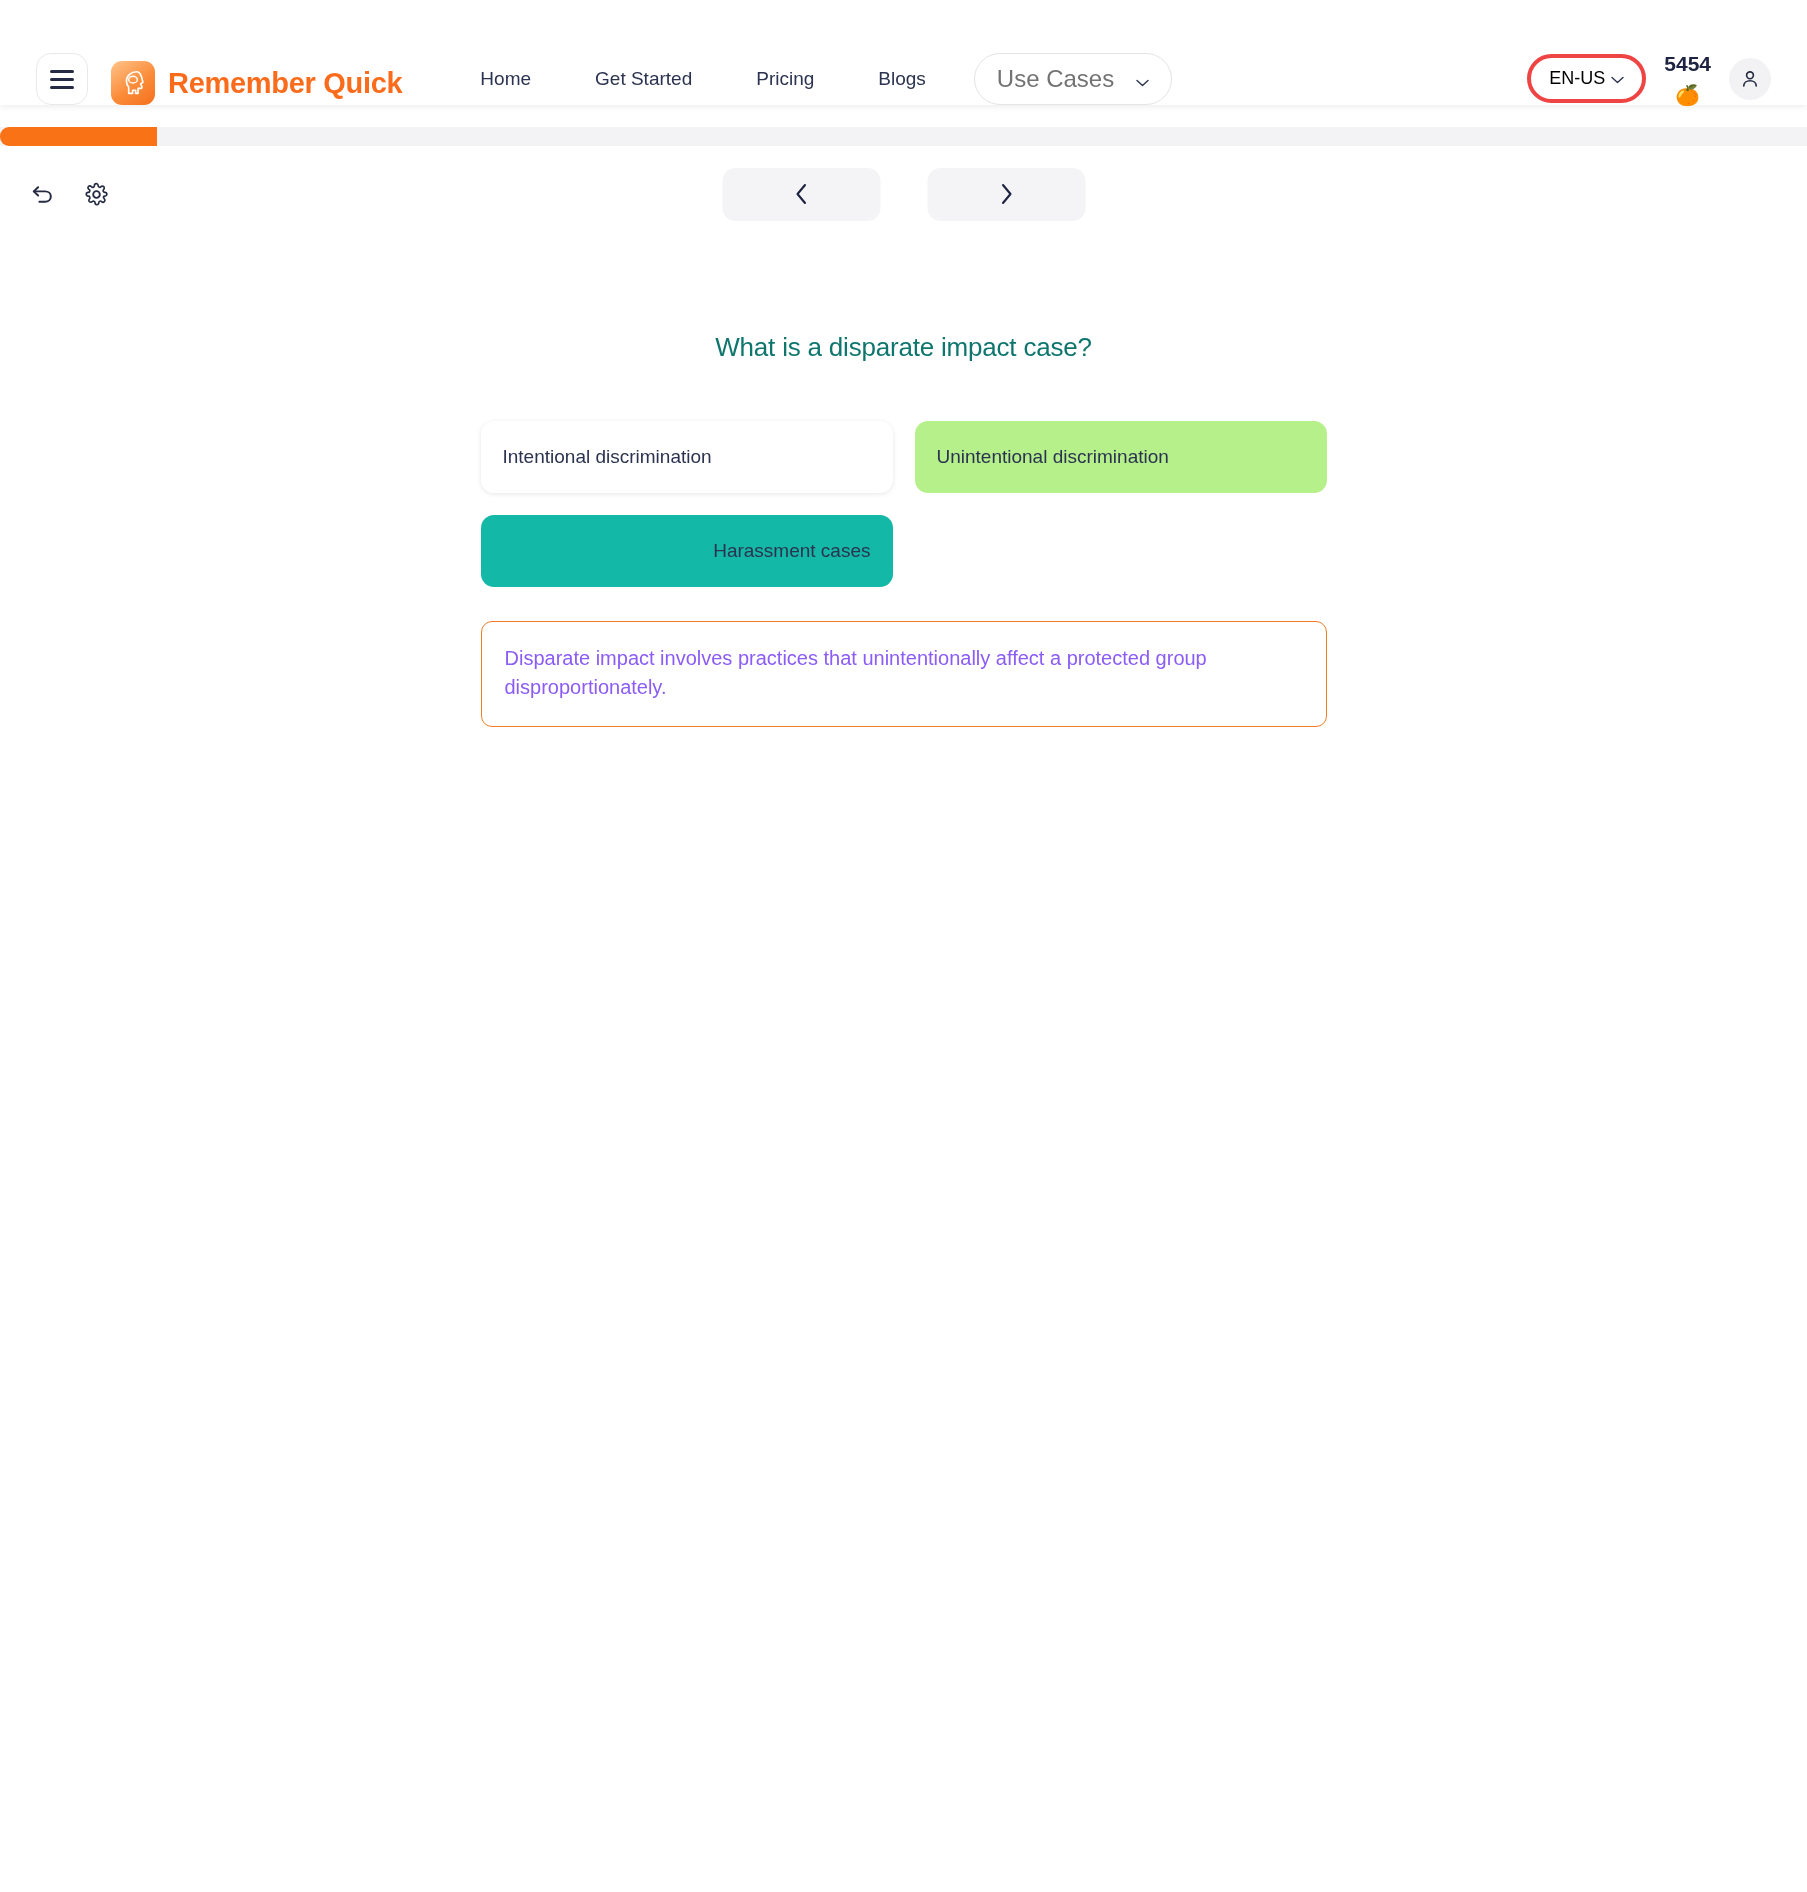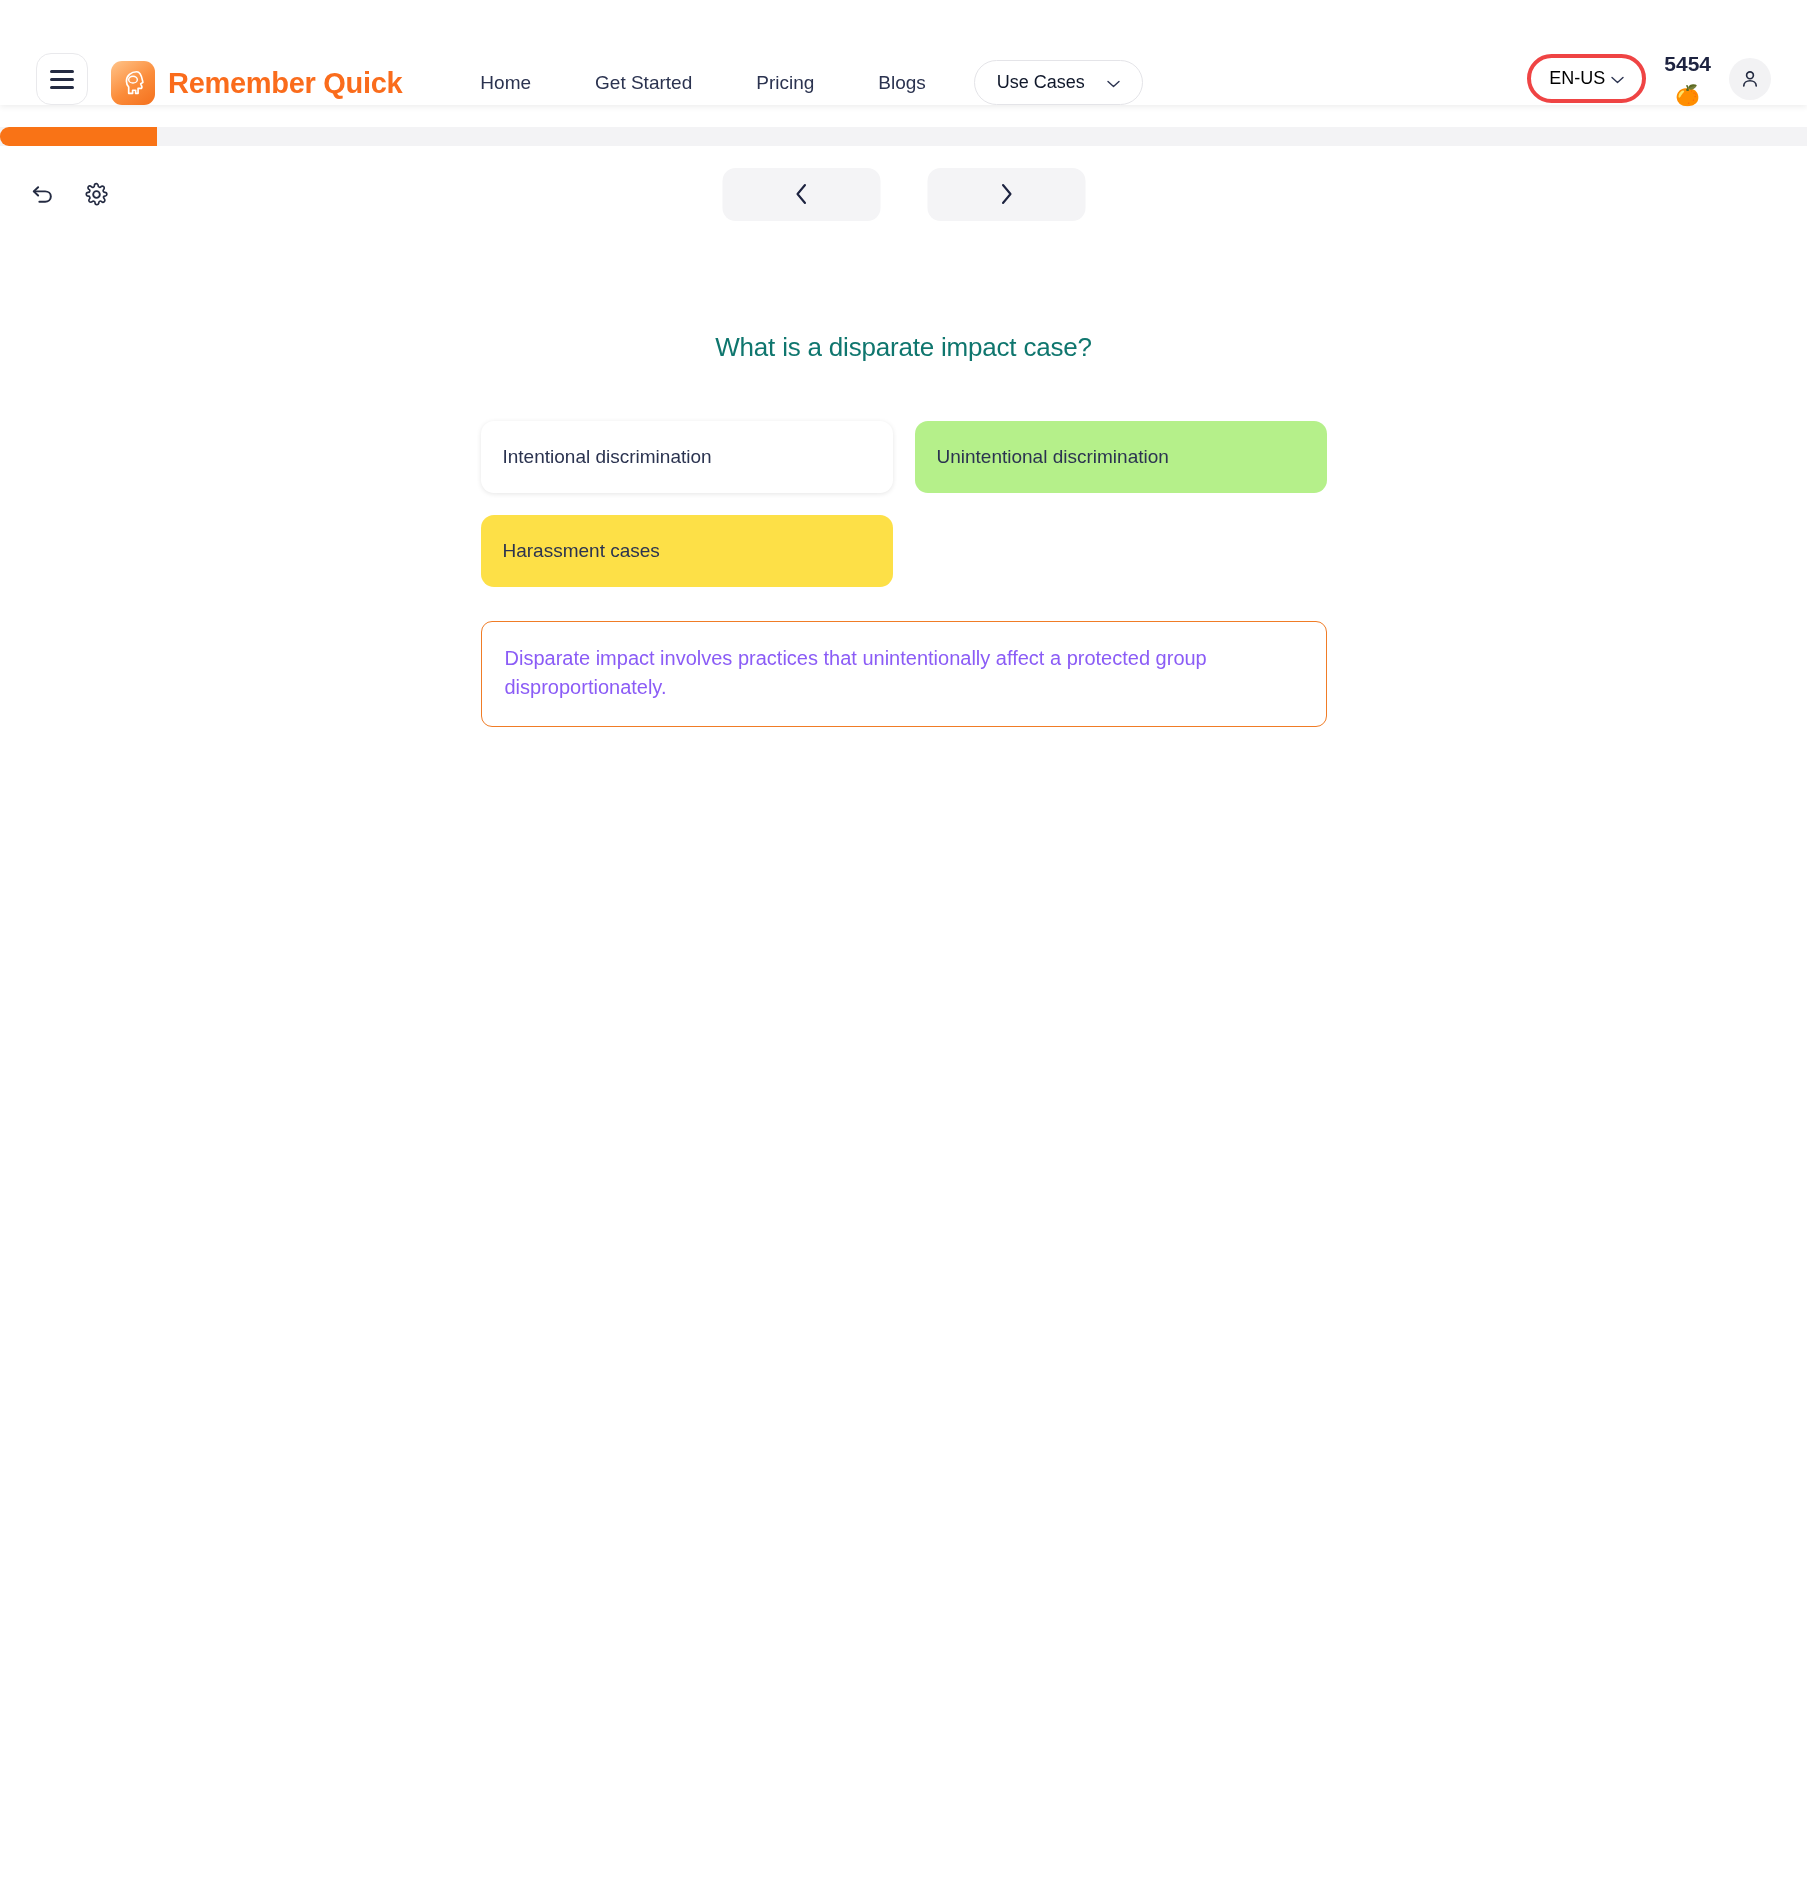--- a/index.html
+++ b/index.html
@@ -86,22 +86,22 @@
     cursor: pointer;
   }
   .usecases-pill {
     display: flex;
     align-items: center;
     gap: 22px;
     border: 1px solid #e4e4e8;
     border-radius: 26px;
     padding: 11px 22px;
     margin-left: 16px;
-    font-size: 18px;
-    color: #0f172a;
+    font-size: 24px;
+    color: #737373;
     white-space: nowrap;
     cursor: pointer;
     background: #fff;
   }
 
   .header-right {
     margin-left: auto;
     display: flex;
     align-items: center;
     gap: 18px;
@@ -220,22 +220,23 @@
     padding: 0 22px;
     font-size: 19px;
     color: #2b3350;
     cursor: pointer;
   }
   .option.correct {
     background: #b5f08a;
     box-shadow: none;
   }
   .option.selected-wrong {
-    background: #fde047;
+    background: #14b8a6;
     box-shadow: none;
+    justify-content: flex-end;
   }
 
   .explanation {
     margin-top: 34px;
     border: 1px solid #f07c26;
     border-radius: 11px;
     padding: 22px 23px 24px 23px;
     font-size: 20px;
     line-height: 1.45;
     color: #8b5cf6;

